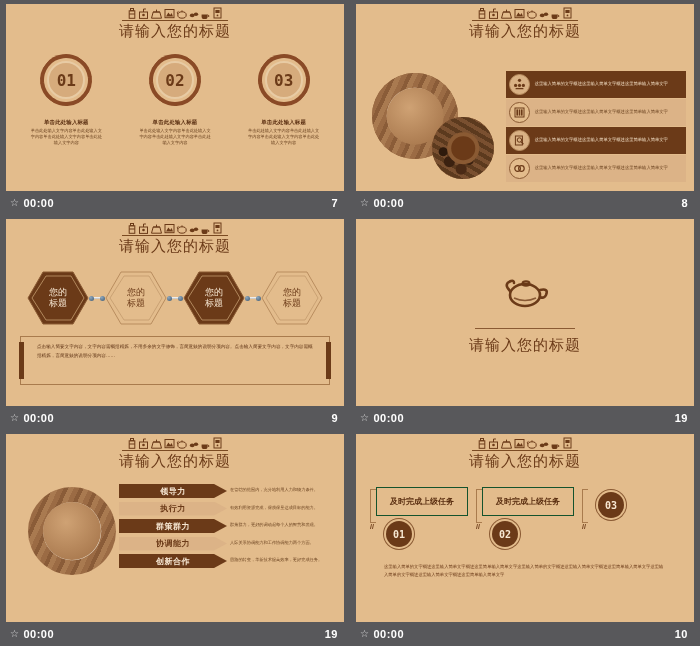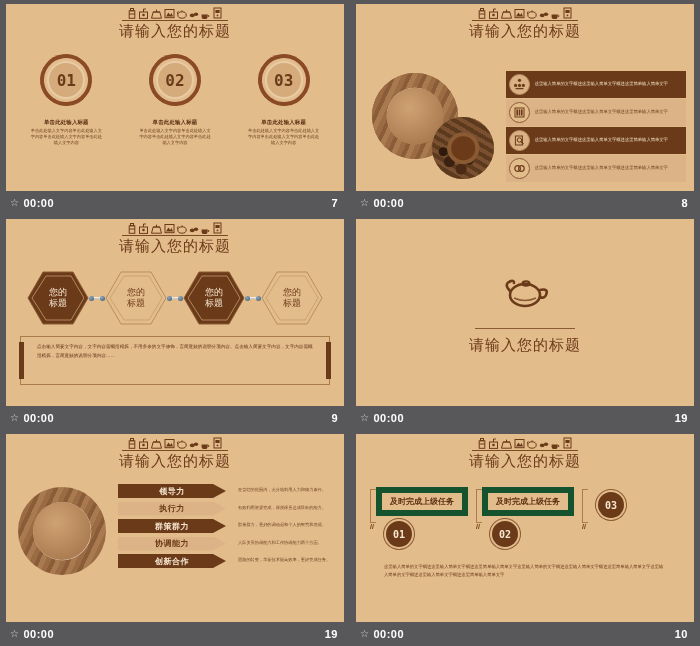--- a/index.html
+++ b/index.html
@@ -205,21 +205,21 @@
   .s10{
     height:100%; display:flex; flex-direction:column;
     align-items:center; justify-content:center; gap:0;
   }
   .pot{ margin-bottom:14px; }
   .s10-rule{ width:100px; height:1px; background:#8a5a33; margin-bottom:7px;}
   .s10-ttl{ font-size:15px; color:#6b3a18; letter-spacing:1px;
             font-family:"DejaVu Sans",sans-serif; }
 
   
-  .s11{ display:flex; padding:10px 6px 0 12px; gap:12px; }
+  .s11{ display:flex; padding:10px 6px 0 22px; gap:3px; }
   .s11-photo{
     width:88px; height:88px; border-radius:50%;
     position:relative; overflow:hidden; flex:0 0 88px; margin-top:6px;
   }
   .s11-mid{ flex:0 0 108px; padding-top:3px; }
   .arrow{
     height:14px; margin-bottom:3.5px; position:relative;
     display:flex; align-items:center; justify-content:center;
     clip-path:polygon(0 0,88% 0,100% 50%,88% 100%,0 100%);
     font-size:8px; font-weight:bold; letter-spacing:.5px;
@@ -228,21 +228,21 @@
   .arrow.dark{ background:#6b3a18; color:#f7e7d2; }
   .arrow.light{ background:#dcb387; color:#6b3a18; }
   .s11-right{ flex:1; padding-top:6px; }
   .s11-d{ font-size:4.2px; color:#6b4320; line-height:1.55; height:17.5px; margin-bottom:0; }
 
   
   .s12{ padding:16px 14px 0 14px; }
   .s12-row{ display:flex; justify-content:space-between; }
   .s12-item{ width:98px; position:relative; }
   .s12-box{
-    border:6px solid #14532d; height:29px;
+    border:1px solid #14532d; height:29px;
     display:flex; align-items:center; justify-content:center;
     font-size:8px; font-weight:bold; color:#5c3012;
     font-family:"DejaVu Sans",sans-serif;
     margin-left:6px;
   }
   .brk{
     position:absolute; left:0; top:2px; width:6px; height:34px;
     border-left:1px solid #a97b4d;
     border-top:1px solid #a97b4d;
     border-bottom:1px solid #a97b4d;

